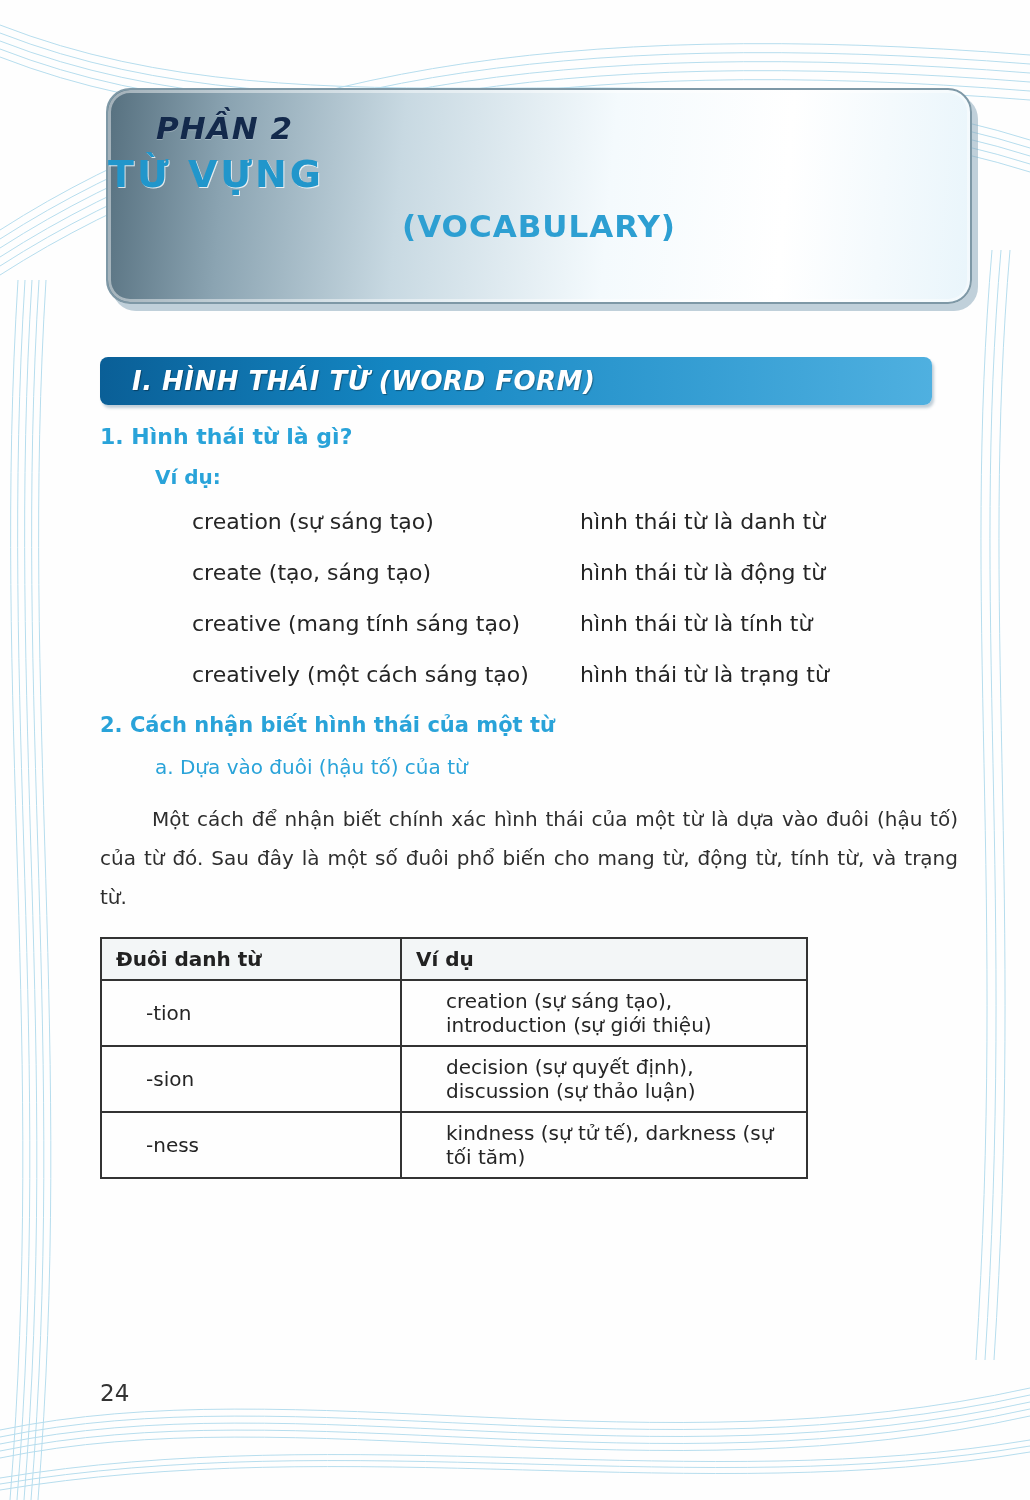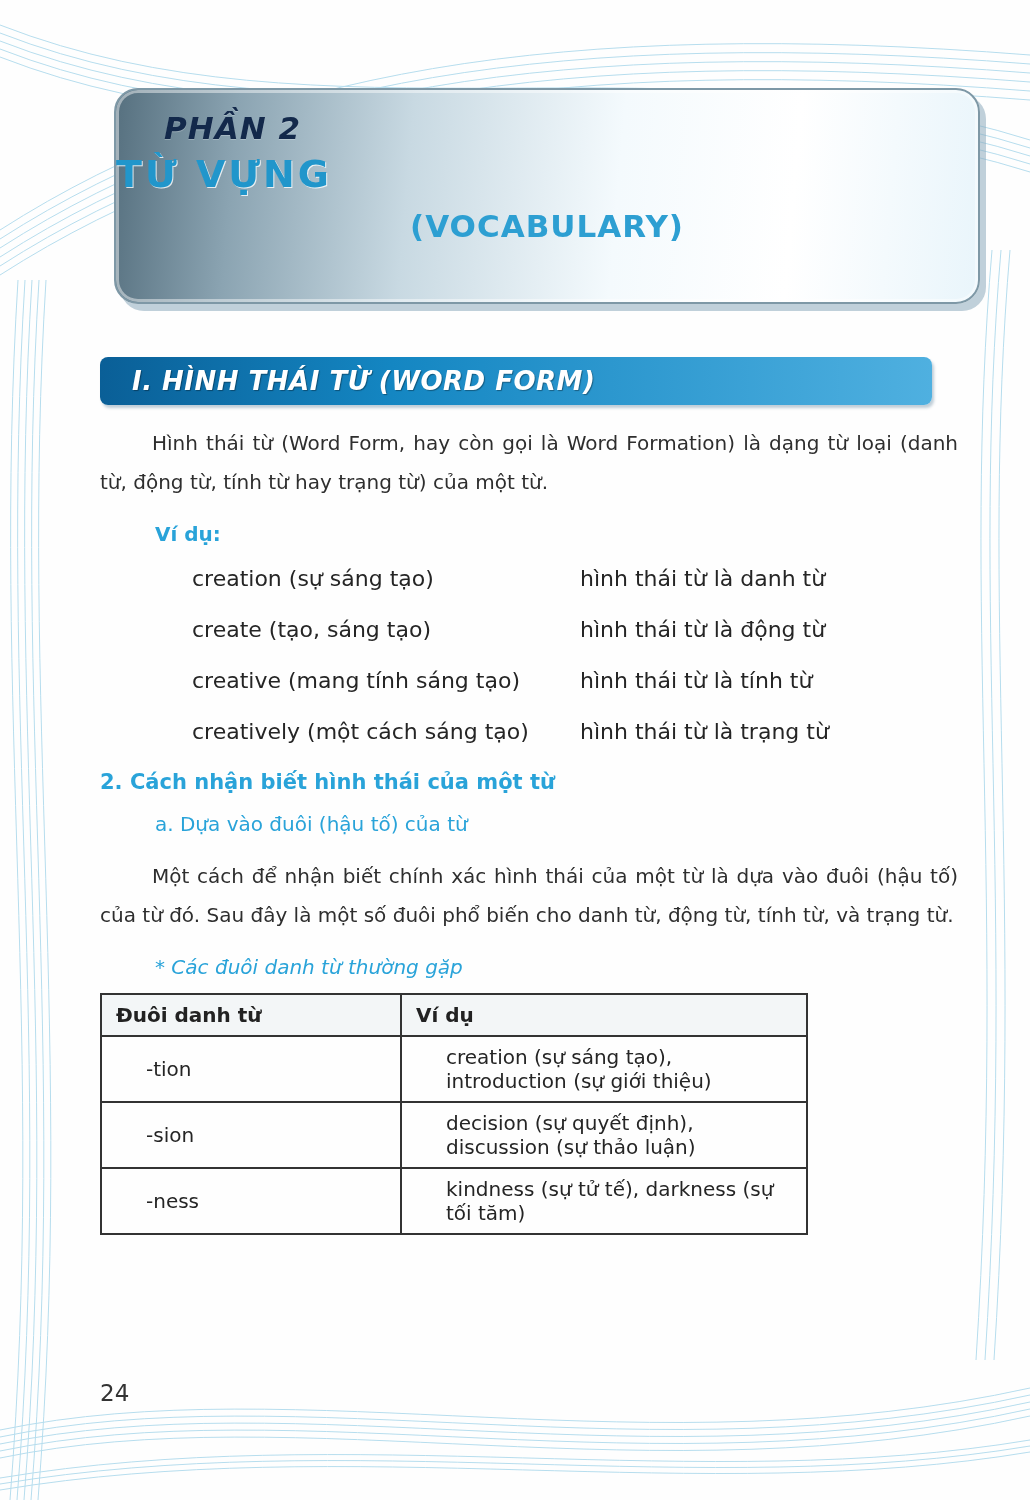--- a/index.html
+++ b/index.html
@@ -12,21 +12,20 @@
   .bg-svg{position:absolute;left:0;top:0;z-index:0;}
   .page{position:relative;z-index:1;width:1030px;height:1500px;}
 
   
   .banner{
     position:absolute;left:106px;top:88px;width:862px;height:212px;
     border-radius:24px;
     background:linear-gradient(95deg,#56707f 0%,#8ba4b2 14%,#c8d9e2 34%,#f4fafd 58%,#ffffff 78%,#e9f5fb 100%);
     border:2px solid #7e98a6;
     box-shadow:6px 7px 0 rgba(140,170,188,0.55), inset 0 0 0 3px rgba(255,255,255,0.45);
-    margin-left:8px;
   }
   .part-label{
     position:absolute;left:48px;top:20px;
     font-size:31px;font-weight:bold;font-style:italic;color:#13294b;
     letter-spacing:1px;text-shadow:0 1px 0 rgba(255,255,255,0.25);
   }
   .banner-title{
     margin-top:62px;
     font-size:38px;font-weight:bold;color:#2196cb;letter-spacing:3px;
     text-shadow:1px 1px 0 rgba(255,255,255,0.8);
@@ -133,43 +132,42 @@
     <div class="banner-title">TỪ VỰNG</div>
     <div class="banner-subtitle">(VOCABULARY)</div>
   </div>
 
   <div class="section-bar">
     <span>I. HÌNH THÁI TỪ (WORD FORM)</span>
   </div>
 
   <div class="content">
 
+    <div class="h-blue h1">1. Hình thái từ là gì?</div>
 
-    <p class="para">Hình thái từ (Word Form, hay còn gọi là Word Formation) là dạng từ loại (danh từ, động từ, tính từ hay trạng từ) của một từ.</p>
 
     <div class="vi-du">Ví dụ:</div>
 
     <div class="examples">
       <div>creation (sự sáng tạo)</div>
       <div>hình thái từ là danh từ</div>
       <div>create (tạo, sáng tạo)</div>
       <div>hình thái từ là động từ</div>
       <div>creative (mang tính sáng tạo)</div>
       <div>hình thái từ là tính từ</div>
       <div>creatively (một cách sáng tạo)</div>
       <div>hình thái từ là trạng từ</div>
     </div>
 
     <div class="h-blue h2">2. Cách nhận biết hình thái của một từ</div>
 
     <div class="h-blue h2a">a. Dựa vào đuôi (hậu tố) của từ</div>
 
-    <p class="para">Một cách để nhận biết chính xác hình thái của một từ là dựa vào đuôi (hậu tố) của từ đó. Sau đây là một số đuôi phổ biến cho danh từ, động từ, tính từ, và trạng từ.</p>
+    <p class="para">Một cách để nhận biết chính xác hình thái của một từ là dựa vào đuôi (hậu tố) của từ đó. Sau đây là một số đuôi phổ biến cho mang từ, động từ, tính từ, và trạng từ.</p>
 
-    <div class="caption">* Các đuôi danh từ thường gặp</div>
 
     <table class="suffix-table">
       <tbody>
         <tr>
           <th class="col-suffix">Đuôi danh từ</th>
           <th>Ví dụ</th>
         </tr>
         <tr>
           <td class="col-suffix">-tion</td>
           <td>creation (sự sáng tạo), introduction (sự giới thiệu)</td>

